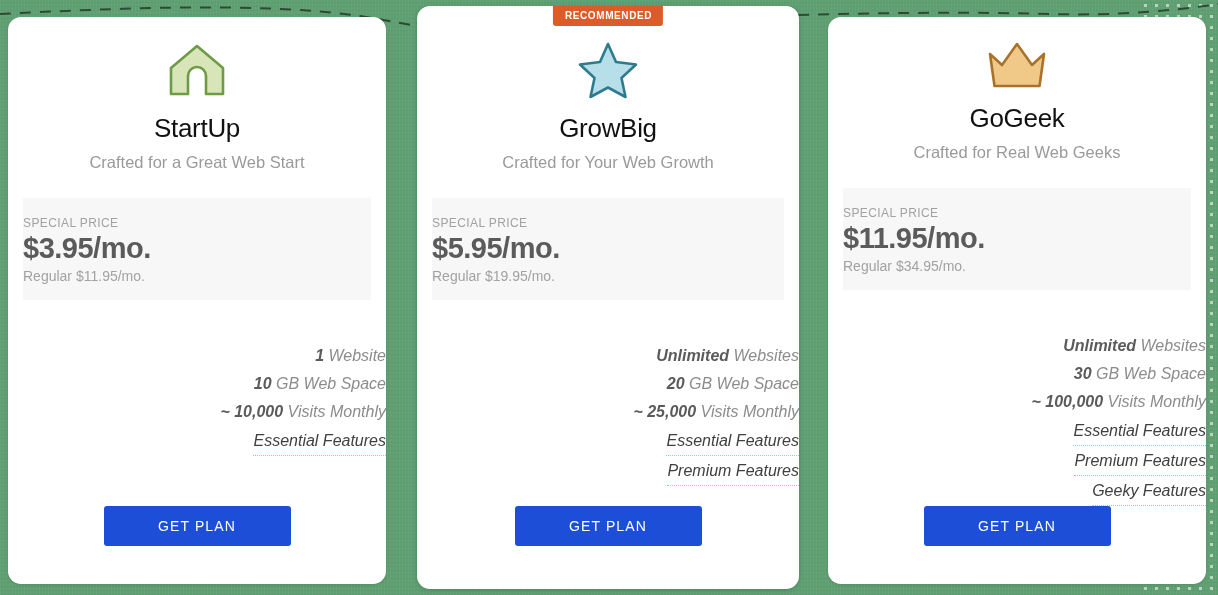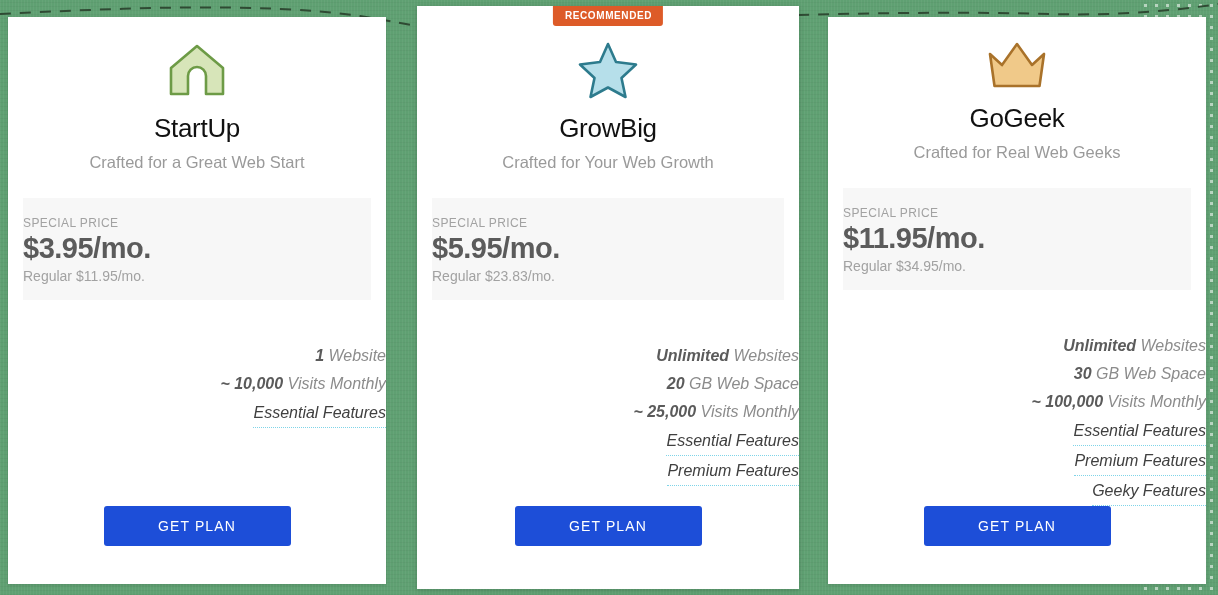--- a/index.html
+++ b/index.html
@@ -53,21 +53,21 @@
   
   #plans-row {
     position: absolute;
     inset: 0;
     z-index: 5;
   }
 
   .plan-card {
     position: absolute;
     background: #ffffff;
-    border-radius: 0;
+    border-radius: 13px;
     box-shadow: 0 1px 3px rgba(0,0,0,0.13);
     display: flex;
     flex-direction: column;
     align-items: center;
   }
 
   .plan-card.side {
     top: 17px;
     width: 378px;
     height: 567px;
@@ -233,20 +233,21 @@
     <div class="plan-subtitle">Crafted for a Great Web Start</div>
 
     <div class="price-box">
       <div class="price-label">SPECIAL PRICE</div>
       <div class="price-main">$3.95/mo.</div>
       <div class="price-regular">Regular $11.95/mo.</div>
     </div>
 
     <div class="features">
         <div class="feature-row"><b>1</b> Website</div>
+        <div class="feature-row"><b>10</b> GB Web Space</div>
         <div class="feature-row"><b>~ 10,000</b> Visits Monthly</div>
         <div><span class="feature-link">Essential Features</span></div>
       </div>
 
     <div class="cta-wrap">
       <button class="cta-button">GET PLAN</button>
     </div>
   </div>
 
   <div class="plan-card featured" id="card-growbig">
@@ -255,21 +256,21 @@
       <svg width="60" height="58" viewBox="0 0 60 58">
         <path d="M30 3 L38 21 L58 23.5 L43.5 37 L47.5 56 L30 46.5 L12.5 56 L16.5 37 L2 23.5 L22 21 Z" fill="#b6dfea" stroke="#2d7b8d" stroke-width="2.6" stroke-linejoin="round"></path>
       </svg>
     </div>
     <div class="plan-title">GrowBig</div>
     <div class="plan-subtitle">Crafted for Your Web Growth</div>
 
     <div class="price-box">
       <div class="price-label">SPECIAL PRICE</div>
       <div class="price-main">$5.95/mo.</div>
-      <div class="price-regular">Regular $23.83/mo.</div>
+      <div class="price-regular">Regular $19.95/mo.</div>
     </div>
 
     <div class="features">
         <div class="feature-row"><b>Unlimited</b> Websites</div>
         <div class="feature-row"><b>20</b> GB Web Space</div>
         <div class="feature-row"><b>~ 25,000</b> Visits Monthly</div>
         <div><span class="feature-link">Essential Features</span></div>
         <div><span class="feature-link">Premium Features</span></div>
       </div>
 

